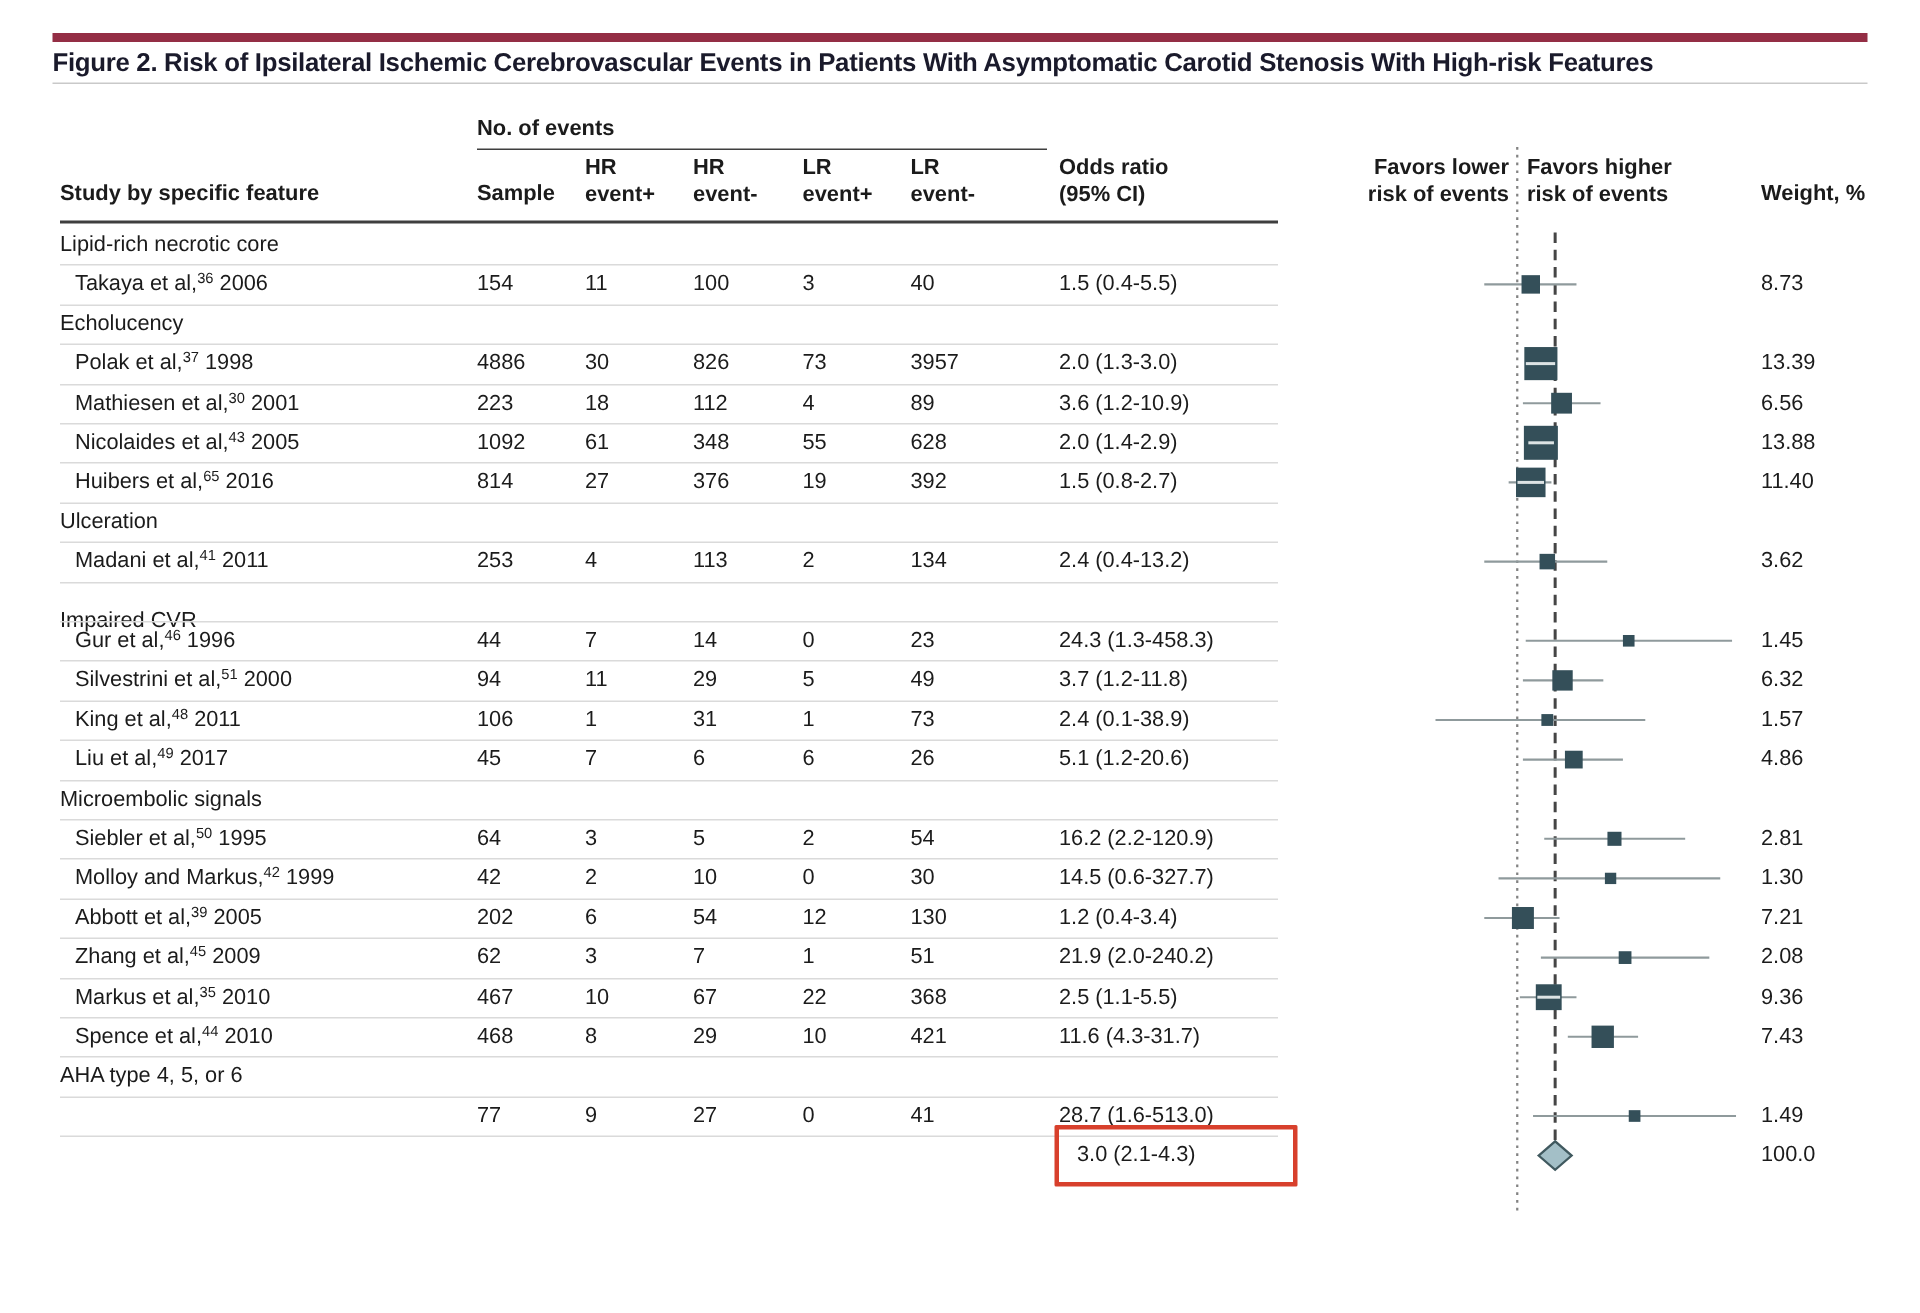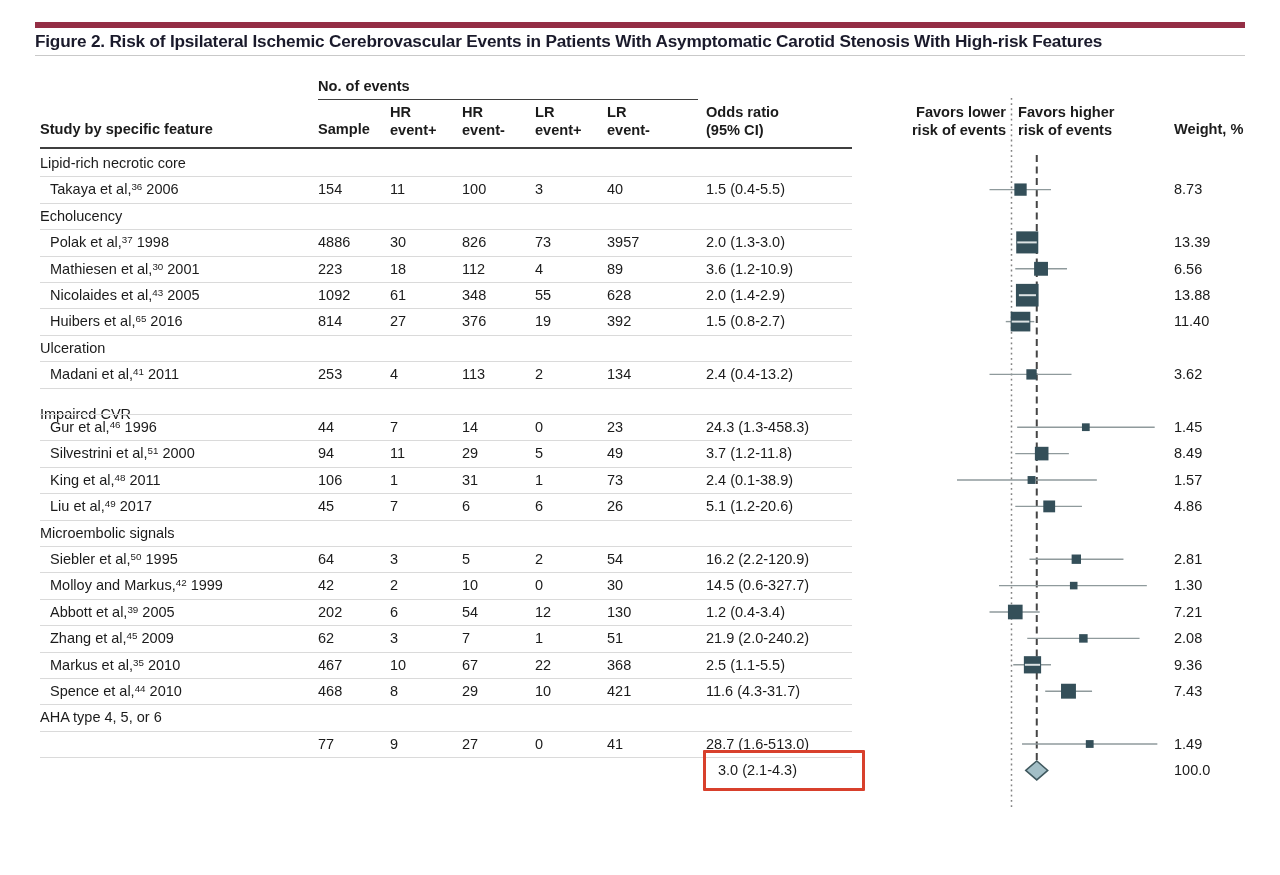--- a/index.html
+++ b/index.html
@@ -142,21 +142,21 @@
       </div>
       <div class="sep" style="top: 440.4px;"></div>
       <div class="row" style="top: 440.4px;">
         <span class="cell" style="left:50px">Silvestrini et al,<sup>51</sup> 2000</span>
         <span class="cell" style="left:318px">94</span>
         <span class="cell" style="left:390px">11</span>
         <span class="cell" style="left:462px">29</span>
         <span class="cell" style="left:535px">5</span>
         <span class="cell" style="left:607px">49</span>
         <span class="cell" style="left:706px">3.7 (1.2-11.8)</span>
-        <span class="cell" style="left:1174px">8.49</span>
+        <span class="cell" style="left:1174px">6.32</span>
       </div>
       <div class="sep" style="top: 466.8px;"></div>
       <div class="row" style="top: 466.8px;">
         <span class="cell" style="left:50px">King et al,<sup>48</sup> 2011</span>
         <span class="cell" style="left:318px">106</span>
         <span class="cell" style="left:390px">1</span>
         <span class="cell" style="left:462px">31</span>
         <span class="cell" style="left:535px">1</span>
         <span class="cell" style="left:607px">73</span>
         <span class="cell" style="left:706px">2.4 (0.1-38.9)</span>

